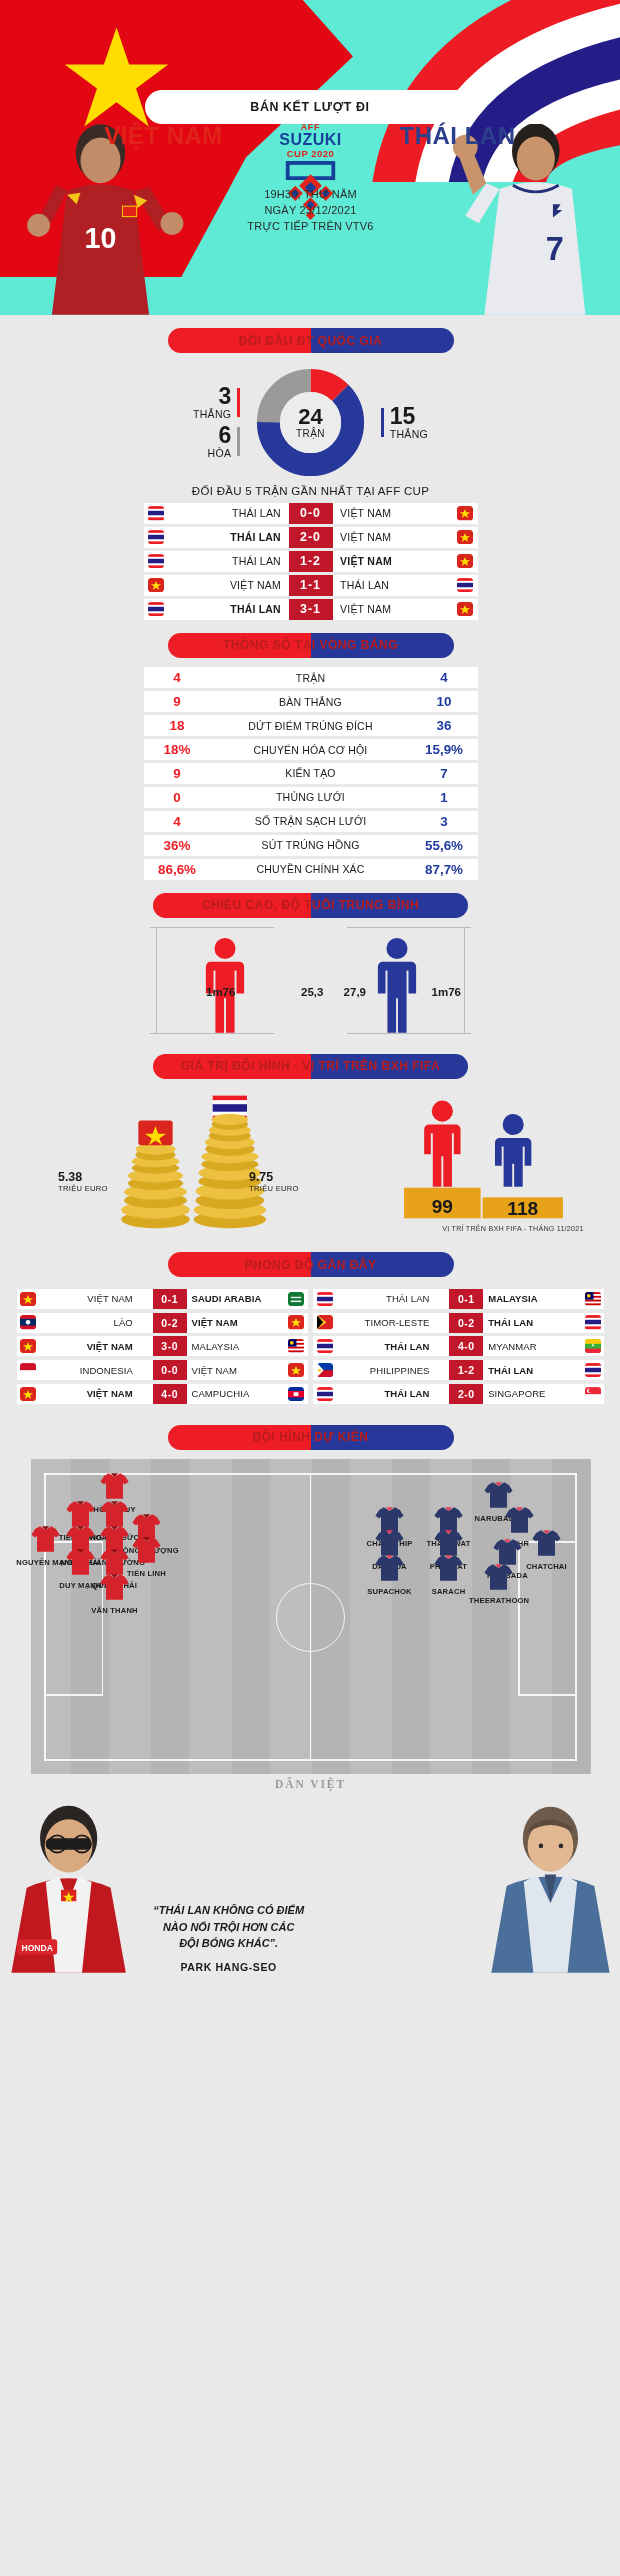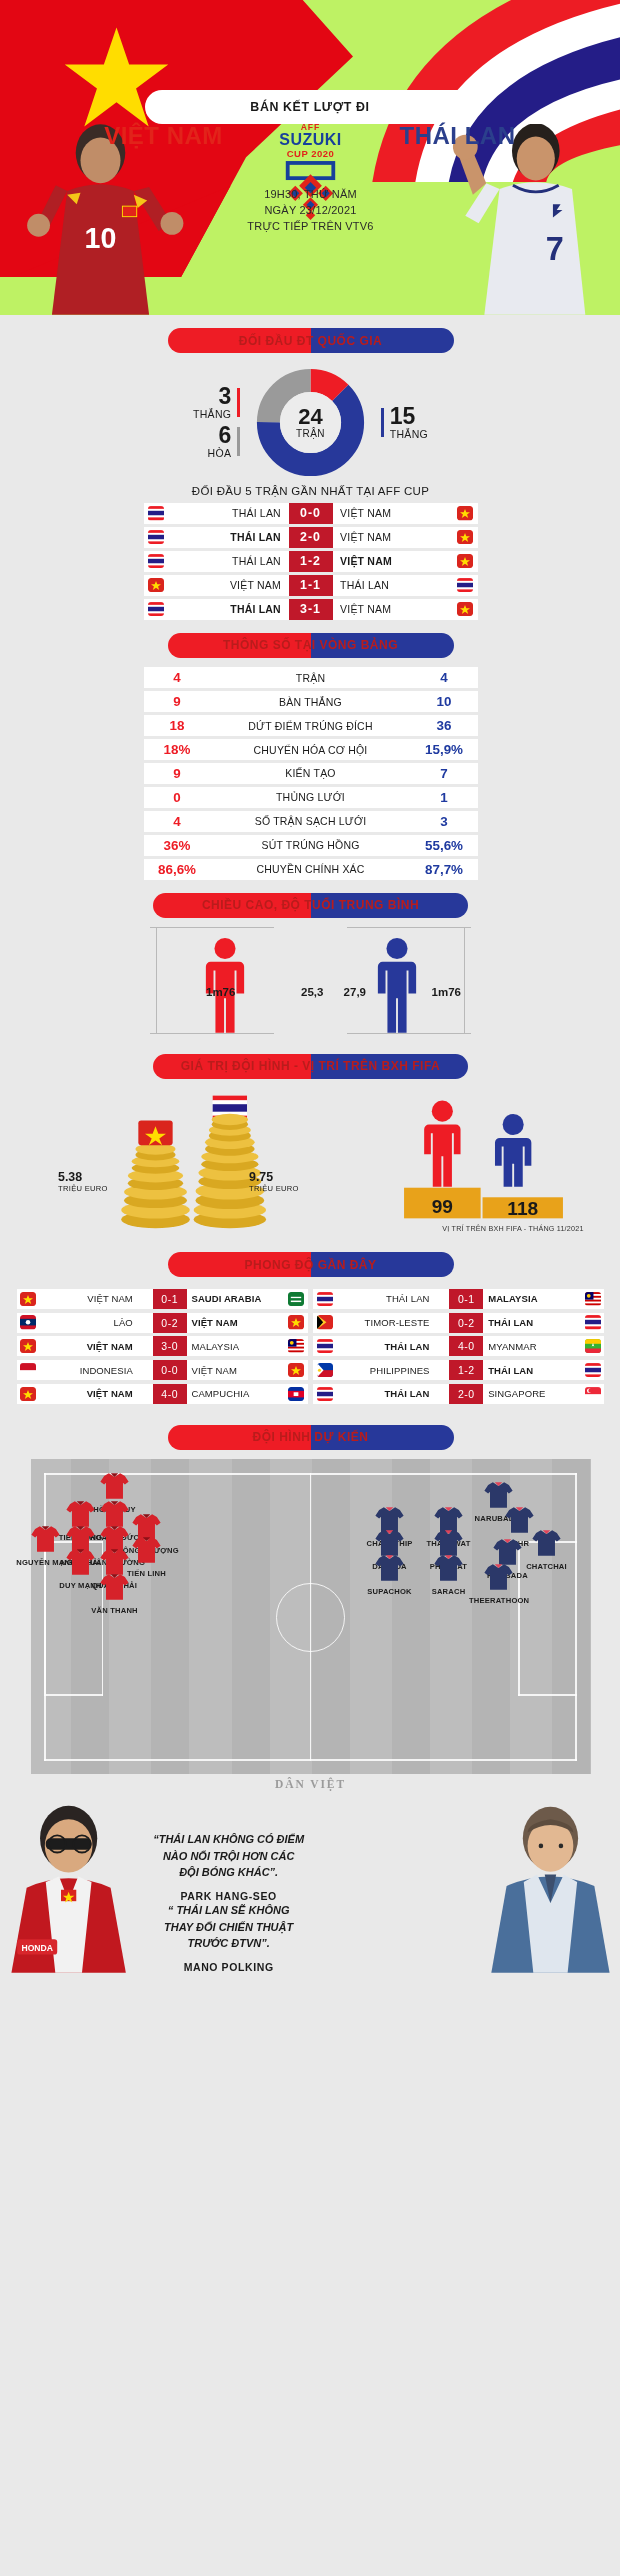--- a/index.html
+++ b/index.html
@@ -3,21 +3,21 @@
 <meta charset="utf-8">
 <style>
   * { margin:0; padding:0; box-sizing:border-box; }
   body {
     width:621px; margin:0 auto; background:#e9e9e9;
     font-family:"Liberation Sans", sans-serif; color:#1a1a1a;
   }
   .page { width:621px; position:relative; overflow:hidden; background:#e9e9e9; }
 
   
-  .hero { position:relative; width:621px; height:315px; background:#bef264; overflow:hidden; }
+  .hero { position:relative; width:621px; height:315px; background:#5eead4; overflow:hidden; }
   .flag-vn {
     position:absolute; left:-29px; top:-38px; width:382px; height:315px;
     background:#e30613;
     clip-path: polygon(0 0, 78% 0, 100% 30%, 72% 62%, 55% 100%, 0 100%);
   }
   .flag-vn:after {
     content:""; position:absolute; left:19px; bottom:-38px; width:401px; height:115px;
     background:#e30613; transform:rotate(-18deg);
     clip-path: polygon(0 20%, 70% 0, 100% 45%, 30% 100%, 0 80%);
   }
@@ -118,21 +118,21 @@
 
   
   .form { display:flex; gap:5.7px; justify-content:center; padding:1.9px 0 3.8px; }
   .formcol { width:291px; }
   .frow { display:flex; align-items:center; background:#fff; height:20px; margin-bottom:3.8px; }
   .frow .fl { width:23px; display:flex; align-items:center; justify-content:center; }
   .frow .tn { flex:1; font-size:9.5px; letter-spacing:0.1px; }
   .frow .tn.left { text-align:right; padding-right:4.8px; }
   .frow .tn.right { text-align:left; padding-left:4.8px; }
   .frow .tn.win { font-weight:bold; }
-  .frow .sc { width:34px; height:20px; background:#c0182a; color:#fff; font-size:10.5px; font-weight:normal;
+  .frow .sc { width:34px; height:20px; background:#c0182a; color:#fff; font-size:10.5px; font-weight:bold;
               display:flex; align-items:center; justify-content:center; letter-spacing:0.5px;margin-left:15px;}
 
   
   .pitchwrap { width:560px; margin:3.8px auto 0; }
   .pitch { position:relative; width:560px; height:315px; background:#bdbdbd; }
   .pitch .stripe { position:absolute; top:0; height:100%; width:38px; background:#b4b4b4; }
   .pline { position:absolute; background:rgba(255,255,255,.85); }
   .plr { position:absolute; width:59px; text-align:center; transform:translateX(-50%); }
   .plr .shirt { width:32px; height:29px; margin:0 auto; }
   .plr .nm { font-size:7.6px; font-weight:bold; letter-spacing:0.2px; margin-top:1px; color:#1c1c1c; white-space:nowrap;}
@@ -140,21 +140,21 @@
   .watermark { text-align:center; font-size:11.5px; font-weight:bold; letter-spacing:1.9px;
                color:#9b9b9b; padding:3.8px 0 1.9px;font-family:Liberation Serif, serif; }
 
   
   .quotes { position:relative; display:flex; align-items:flex-end; height:181px; background:#e9e9e9; }
   .coach { width:143px; height:177px; position:relative; }
   .qtext { flex:1; text-align:center; padding:13.4px 3.8px 0; }
   .qbody { font-size:11px; font-weight:bold; line-height:1.5; font-style:italic; }
   .qname { font-size:10.5px; font-weight:bold; letter-spacing:0.6px; margin-top:9.5px; }
   .qcol { width:50%; padding:0 5.7px; }
-  .qrow { display:flex;flex-direction:column; }
+  .qrow { display:flex; }
 </style>
 </head>
 <body>
 
 <div class="page">
 
   <div class="hero">
     <div class="flag-vn"></div>
     <svg class="star" viewBox="0 0 100 100">
       <polygon points="50,4 61,36 95,36 67,57 78,90 50,69 22,90 33,57 5,36 39,36" fill="#ffdd00"></polygon>
@@ -906,24 +906,20 @@
       <rect x="18" y="150" width="42" height="16" rx="3" fill="#d8262c"></rect>
       <text x="39" y="162" font-size="9" font-weight="bold" fill="#fff" text-anchor="middle" font-family="Liberation Sans, sans-serif">HONDA</text>
     </svg>
 
     <div class="qtext">
       <div class="qrow">
         <div class="qcol">
           <div class="qbody">“THÁI LAN KHÔNG CÓ ĐIỂM NÀO NỔI TRỘI HƠN CÁC ĐỘI BÓNG KHÁC”.</div>
           <div class="qname">PARK HANG-SEO</div>
         </div>
-        <div class="qcol">
-          <div class="qbody">“ THÁI LAN SẼ KHÔNG THAY ĐỔI CHIẾN THUẬT TRƯỚC ĐTVN”.</div>
-          <div class="qname">MANO POLKING</div>
-        </div>
       </div>
     </div>
 
     <svg class="coach" viewBox="0 0 150 185">
       <ellipse cx="76" cy="44" rx="29" ry="33" fill="#6d5a4a"></ellipse>
       <ellipse cx="76" cy="52" rx="24" ry="27" fill="#e2b892"></ellipse>
       <path d="M52 38 Q76 22 100 38 Q100 28 76 24 Q52 28 52 38 Z" fill="#5d4c3e"></path>
       <circle cx="66" cy="52" r="2.4" fill="#2a2a2a"></circle>
       <circle cx="87" cy="52" r="2.4" fill="#2a2a2a"></circle>
       <path d="M30 94 Q76 74 122 94 L138 185 L14 185 Z" fill="#4a6f9b"></path>

